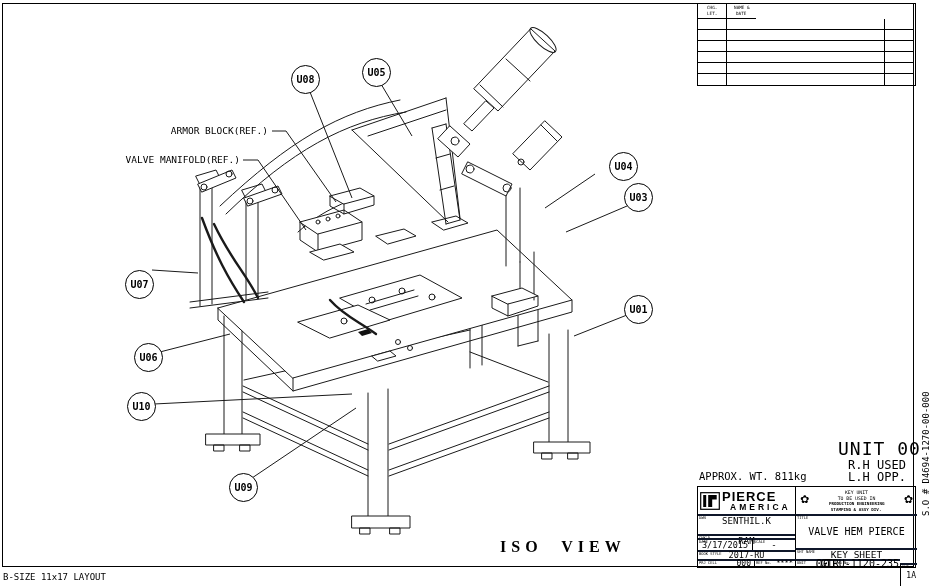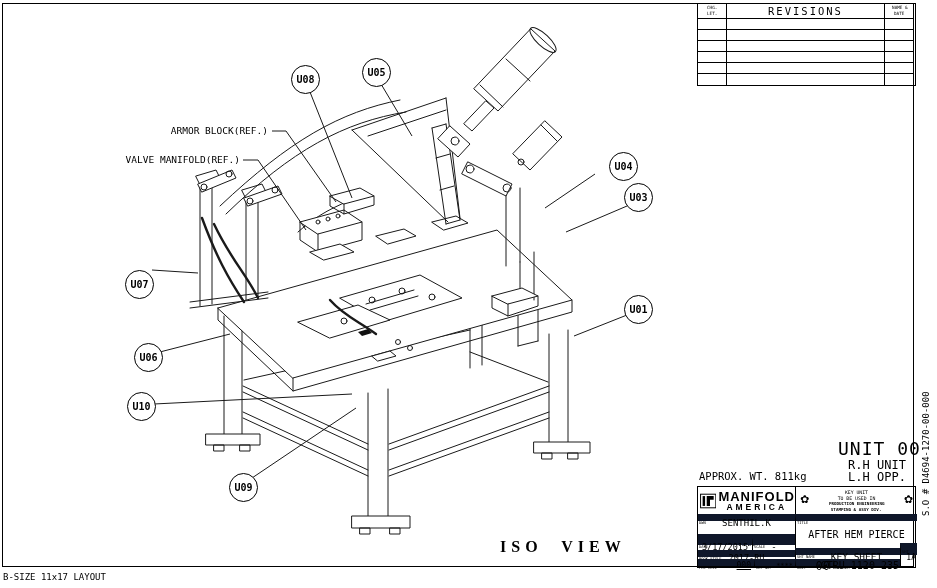--- a/index.html
+++ b/index.html
@@ -15,21 +15,21 @@
   .rev{position:absolute;left:697px;top:3px;width:219px;height:83px;border:1.5px solid #000;box-sizing:border-box;}
   .rev-row{display:flex;width:100%;box-sizing:border-box;}
   .rev-c{box-sizing:border-box;border-left:1px solid #000;border-bottom:1px solid #000;height:100%;
          display:flex;align-items:center;justify-content:center;flex-direction:column;line-height:1;}
   .rev-c:first-child{border-left:none;}
   .rev-head{height:15px;}
   .rev-empty{height:11.1px;}
   .tiny{font-size:6px;transform:scale(.72);transform-origin:center;white-space:nowrap;line-height:1.05;text-align:center;}
   
   .tb{position:absolute;left:697px;top:486px;width:219px;height:82px;border:1.5px solid #000;box-sizing:border-box;}
-  .tb-cell{position:absolute;box-sizing:border-box;border-left:1px solid #000;border-top:7px solid #0f172a;}
+  .tb-cell{position:absolute;box-sizing:border-box;border-left:1px solid #000;border-top:2px solid #0f172a;}
   .tb-lbl{position:absolute;left:1px;top:0px;font-size:6px;transform:scale(.62);transform-origin:0 0;white-space:nowrap;line-height:1;}
   .tb-val{position:absolute;inset:0;display:flex;align-items:center;justify-content:center;white-space:nowrap;line-height:1;}
   .logo-wrap{display:flex;align-items:center;gap:2px;height:100%;padding-left:2px;box-sizing:border-box;}
   .logo-text{line-height:1;}
   .logo-hirotec{font-family:"Liberation Sans",sans-serif;font-weight:900;font-size:13px;letter-spacing:1px;}
   .logo-america{font-family:"Liberation Sans",sans-serif;font-weight:900;font-size:8.5px;letter-spacing:3px;margin-left:8px;}
   .notice{position:absolute;inset:0;display:flex;flex-direction:column;align-items:center;justify-content:center;line-height:1;}
   .notice .n1{font-size:6px;transform:scale(.8);}
   .notice .n2{font-size:6px;transform:scale(.7);}
   .stamp{position:absolute;top:6px;font-size:11px;font-family:"DejaVu Sans",sans-serif;}
@@ -148,21 +148,20 @@
 
 <div class="partlabel" style="left:158px;top:125px;width:110px;text-align:right;">ARMOR BLOCK(REF.)</div>
 <div class="partlabel" style="left:114px;top:154px;width:126px;text-align:right;">VALVE MANIFOLD(REF.)</div>
 
 <div class="rev">
   <div class="rev-row rev-head">
     <div class="rev-c" style="width:28px;">
       <span class="tiny">CHG.</span>
       <span class="tiny">LET.</span>
     </div>
-    <div class="rev-c" style="width:158px;font-size:10.5px;letter-spacing:2px;">REVISIONS</div>
     <div class="rev-c" style="width:30px;">
       <span class="tiny">NAME &amp;</span>
       <span class="tiny">DATE</span>
     </div>
   </div>
   <div class="rev-row rev-empty">
       <div class="rev-c" style="width:28px;"></div>
       <div class="rev-c" style="width:158px;"></div>
       <div class="rev-c" style="width:30px;"></div>
     </div>
@@ -190,35 +189,35 @@
       <div class="rev-c" style="width:28px;"></div>
       <div class="rev-c" style="width:158px;"></div>
       <div class="rev-c" style="width:30px;"></div>
     </div>
 </div>
 
 <div class="approx">APPROX. WT. 811kg</div>
 
 <div class="unitblock">
   <div class="unit-title">UNIT 00</div>
-  <div class="unit-sub">R.H UNIT</div>
+  <div class="unit-sub">R.H USED</div>
   <div class="unit-sub">L.H OPP.</div>
 </div>
 
 <div class="tb">
 
   <div class="tb-cell" style="left:0;top:0;width:97px;height:27px;border-left:none;border-top:none;">
     <div class="logo-wrap">
       <svg width="20" height="18" viewBox="0 0 20 18">
         <rect x="0.7" y="0.7" width="18.6" height="16.6" fill="none" stroke="#000" stroke-width="1.2"></rect>
         <rect x="3.2" y="3" width="3" height="12" fill="#000"></rect>
         <path d="M8.2,3 h8.5 v4.5 h-4.5 v7.5 h-4 z" fill="#000"></path>
       </svg>
       <div class="logo-text">
-        <div class="logo-hirotec">MANIFOLD</div>
+        <div class="logo-hirotec">PIERCE</div>
         <div class="logo-america">AMERICA</div>
       </div>
     </div>
   </div>
 
   <div class="tb-cell" style="left:97px;top:0;width:122px;height:27px;border-top:none;">
     <span class="stamp" style="left:4px;">✿</span>
     <span class="stamp" style="right:4px;">✿</span>
     <div class="notice">
       <span class="n1">KEY UNIT</span>
@@ -256,37 +255,37 @@
     <span class="tb-lbl">PRJ CELL</span>
     <div class="tb-val" style="font-size:8px;justify-content:flex-end;padding-right:3px;text-decoration:underline;">000</div>
   </div>
   <div class="tb-cell" style="left:56px;top:72px;width:41px;height:7px;">
     <span class="tb-lbl">REF No.</span>
     <div class="tb-val" style="font-size:7px;justify-content:flex-end;padding-right:2px;">****</div>
   </div>
 
   <div class="tb-cell" style="left:97px;top:27px;width:122px;height:34px;">
     <span class="tb-lbl">TITLE</span>
-    <div class="tb-val" style="font-size:10px;">AFTER HEM PIERCE</div>
+    <div class="tb-val" style="font-size:10px;">VALVE HEM PIERCE</div>
   </div>
 
   <div class="tb-cell" style="left:97px;top:61px;width:122px;height:11px;">
     <span class="tb-lbl">SHT NAME</span>
     <div class="tb-val" style="font-size:9.5px;">KEY SHEET</div>
   </div>
 
   <div class="tb-cell" style="left:97px;top:72px;width:38px;height:7px;">
     <span class="tb-lbl">UNIT</span>
     <div class="tb-val" style="font-size:12px;justify-content:flex-end;padding-right:3px;">00</div>
   </div>
   <div class="tb-cell" style="left:135px;top:72px;width:67px;height:7px;">
     <span class="tb-lbl">DWG No.</span>
     <div class="tb-val" style="font-size:10px;justify-content:flex-end;padding-right:1px;">GTRU-1120-235</div>
   </div>
-  <div class="tb-cell" style="left:202px;top:56px;width:17px;height:23px;padding-left:16px;">
+  <div class="tb-cell" style="left:202px;top:76px;width:17px;height:23px;padding-left:16px;">
     <span class="tb-lbl">SHT</span>
     <div class="tb-val" style="font-size:8px;justify-content:flex-end;padding-right:1px;">1A</div>
   </div>
 </div>
 
 <div class="isoview">ISO VIEW</div>
 
 <div class="vert-so">S.O # D4694-1270-00-000</div>
 
 <div class="bsize">B-SIZE 11x17 LAYOUT</div>

